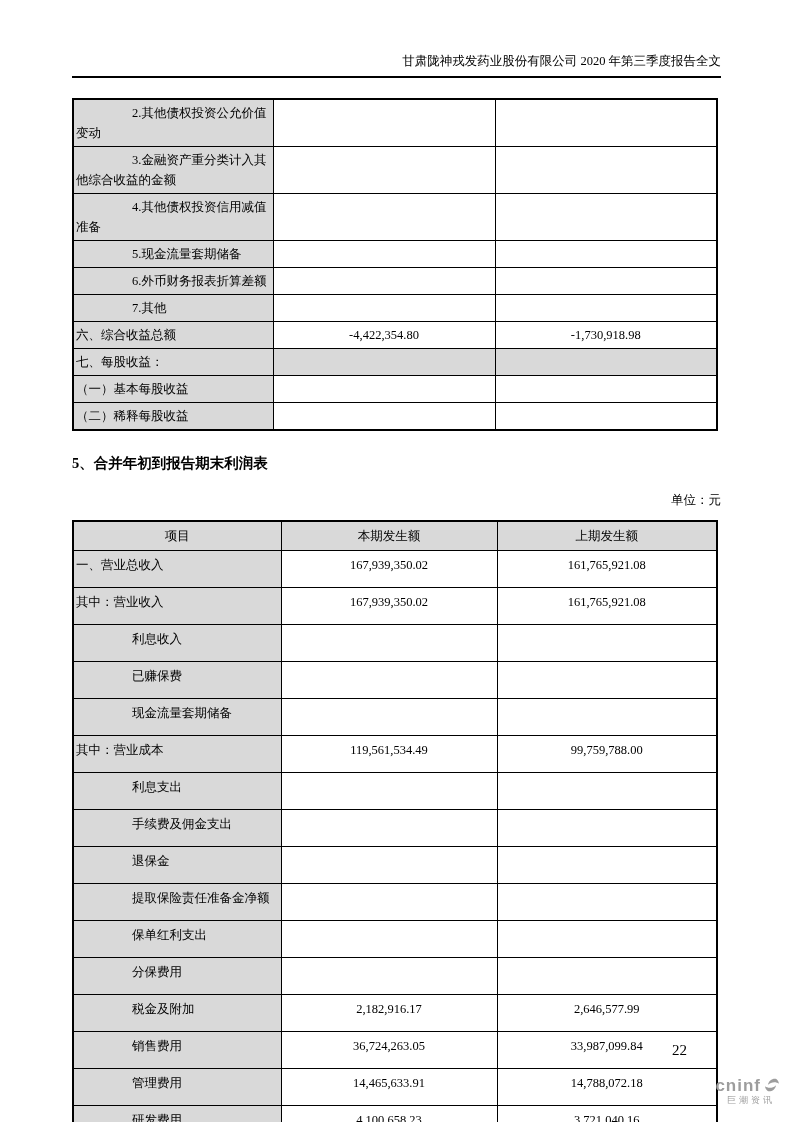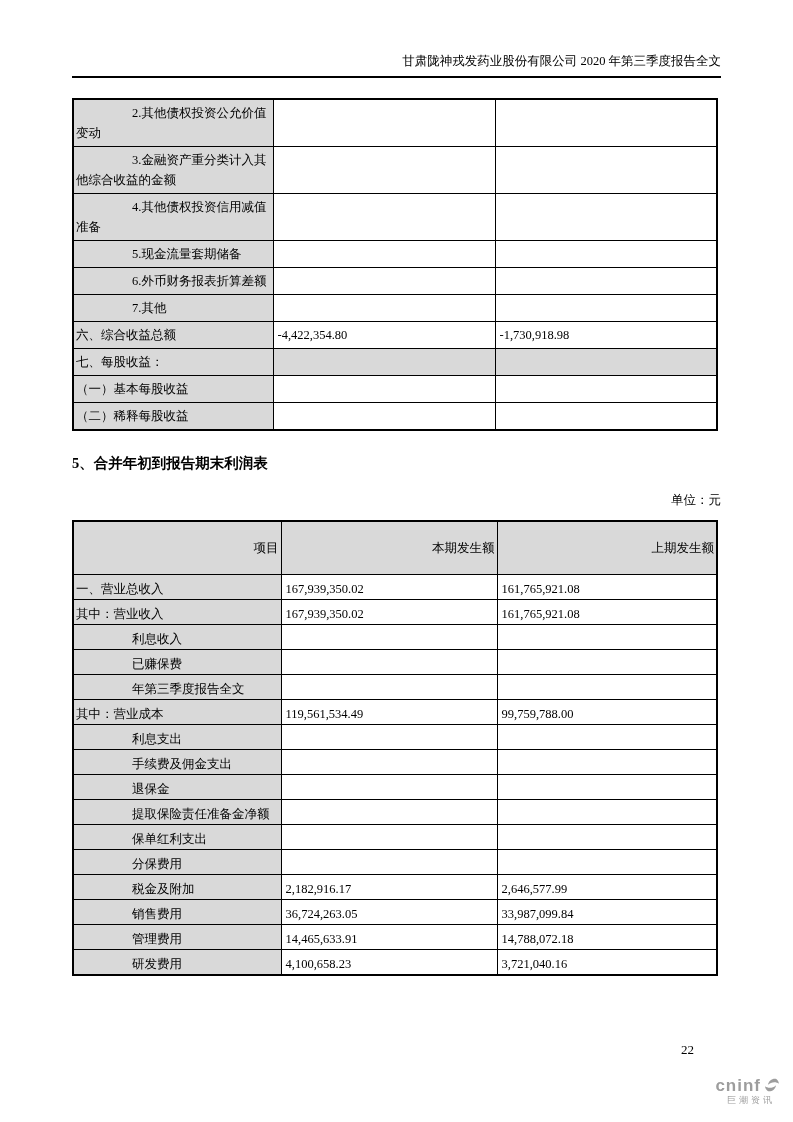--- a/index.html
+++ b/index.html
@@ -47,52 +47,52 @@
   .t1 col.c3{width:222px;}
   .t2{margin-top:12px;}
   .t2 col.c1{width:208px;}
   .t2 col.c2{width:216px;}
   .t2 col.c3{width:220px;}
   td.label{
     background:var(--cell-gray);
     padding:3px 2px;
   }
   td.val{
-    text-align:left;
+    text-align:center;
     padding:3px 4px;
     background:#fff;
     margin-top:46px;
   }
   tr.gray td{background:var(--cell-gray);}
-  .t2 td{padding-top:4px;padding-bottom:0;}
+  .t2 td{padding-top:4px;padding-bottom:12px;}
   .ind0{padding-left:3px;}
   .ind1{padding-left:27px;}
   .ind2{padding-left:3px;text-indent:56px;}
   th{
     background:var(--cell-gray);
     font-weight:normal;
-    text-align:right;
-    padding:16px 2px;
+    text-align:center;
+    padding:4px 2px;
   }
   .section-title{
     margin-top:24px;
     font-size:14.5px;
     font-weight:bold;
     line-height:16px;
   }
   .unit-line{
     margin-top:22px;
     text-align:right;
     font-size:12.5px;
     line-height:15px;
   }
   .page-number{
     position:absolute;
-    top:1042px;right:99px;
-    font-size:13px;
+    top:1042px;right:106px;
+    font-size:15px;
   }
   .cninfo-logo{
     position:absolute;
     top:1076px;right:4px;
     color:var(--logo-gray);
     text-align:right;
     font-family:Liberation Sans, sans-serif;
     line-height:1;
   }
   .logo-top{
@@ -211,21 +211,21 @@
           <td class="label ind2">利息收入</td>
           <td class="val"></td>
           <td class="val"></td>
         </tr>
         <tr>
           <td class="label ind2">已赚保费</td>
           <td class="val"></td>
           <td class="val"></td>
         </tr>
         <tr>
-          <td class="label ind2">年第三季度报告全文</td>
+          <td class="label ind2">现金流量套期储备</td>
           <td class="val"></td>
           <td class="val"></td>
         </tr>
         <tr>
           <td class="label ind1">其中：营业成本</td>
           <td class="val">119,561,534.49</td>
           <td class="val">99,759,788.00</td>
         </tr>
         <tr>
           <td class="label ind2">利息支出</td>

